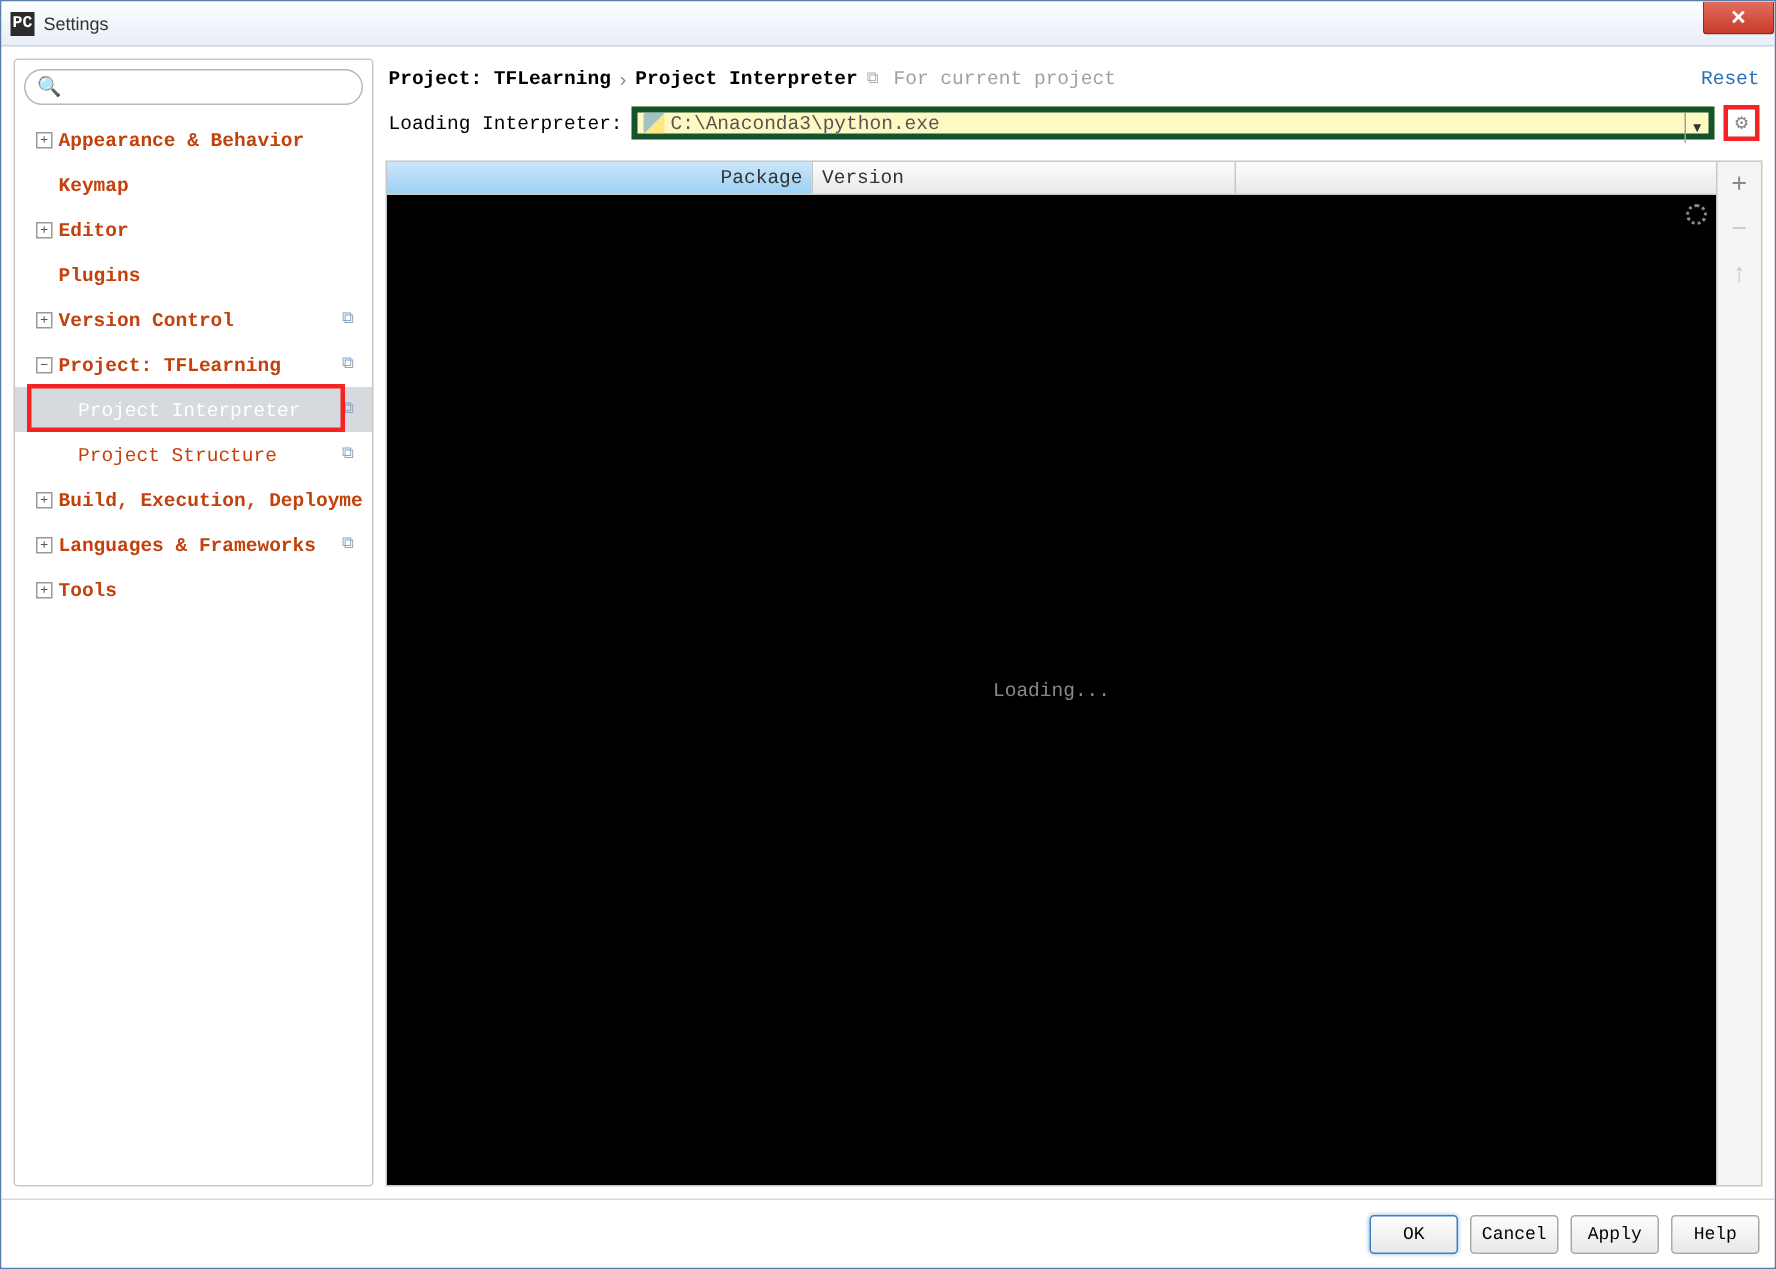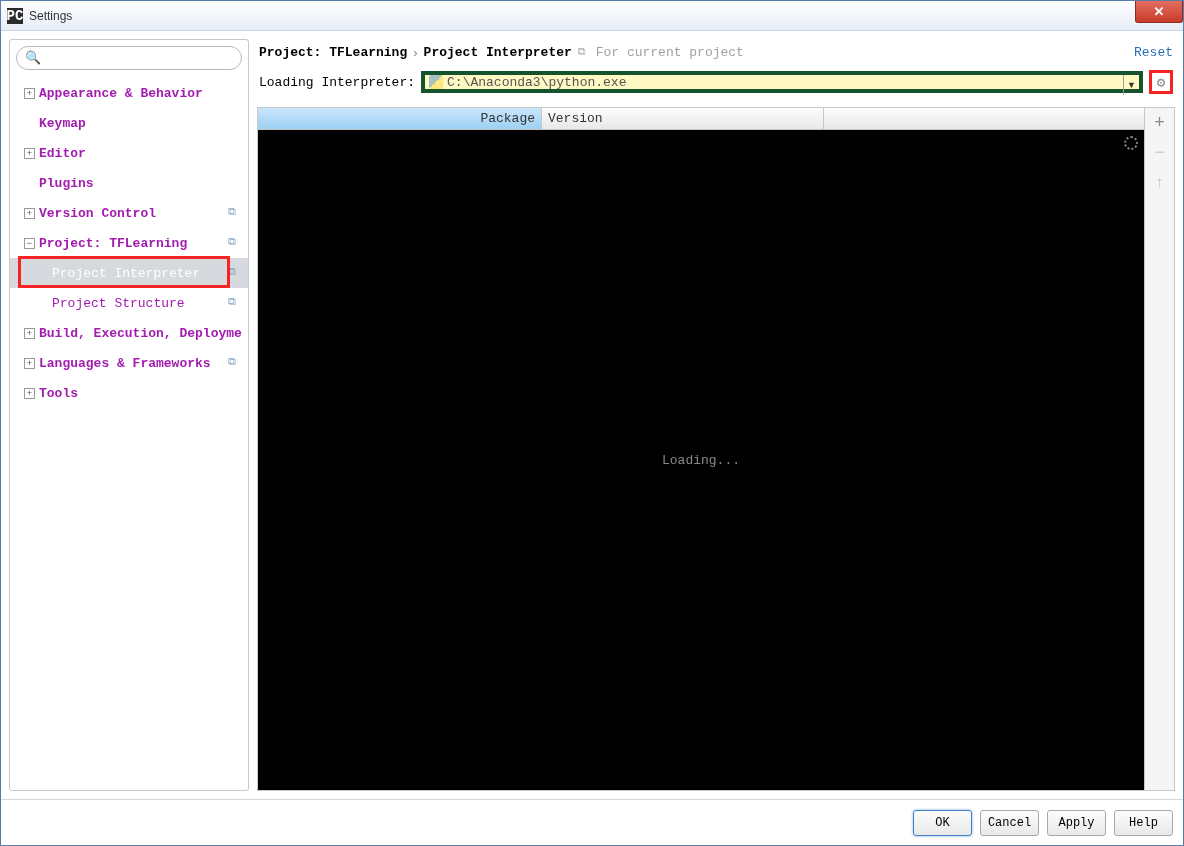--- a/index.html
+++ b/index.html
@@ -25,21 +25,21 @@
   border-bottom: 1px solid #c8d4e6;
   display: flex;
   align-items: center;
   padding: 0 0 0 6px;
   position: relative;
 }
 .app-icon {
   width: 16px; height: 16px;
   background: #2b2b2b;
   color: #fff;
-  font-size: 14px;
+  font-size: 11px;
   font-weight: bold;
   display: flex;
   align-items: center;
   justify-content: center;
   margin-right: 6px;
 }
 .title-text { color: #333; font-family: "Segoe UI", sans-serif; font-size: 12px; }
 .close-btn {
   position: absolute;
   right: 0; top: 0;
@@ -102,21 +102,21 @@
   border: 1px solid #999;
   font-size: 9px;
   line-height: 9px;
   text-align: center;
   margin-right: 4px;
   color: #555;
   font-family: Arial;
   flex-shrink: 0;
 }
 .expander.none { border: none; }
-.tree-label { color: #a21caf; font-weight: bold; }
+.tree-label { color: #c2410c; font-weight: bold; }
 .tree-item.child .tree-label { font-weight: normal; }
 .tree-item.selected {
   background: #d6d9de;
 }
 .tree-item.selected .tree-label { color: #fff; }
 .highlight-box {
   position: absolute;
   left: 8px; top: -2px;
   width: 212px; height: 32px;
   border: 3px solid #f52323;

